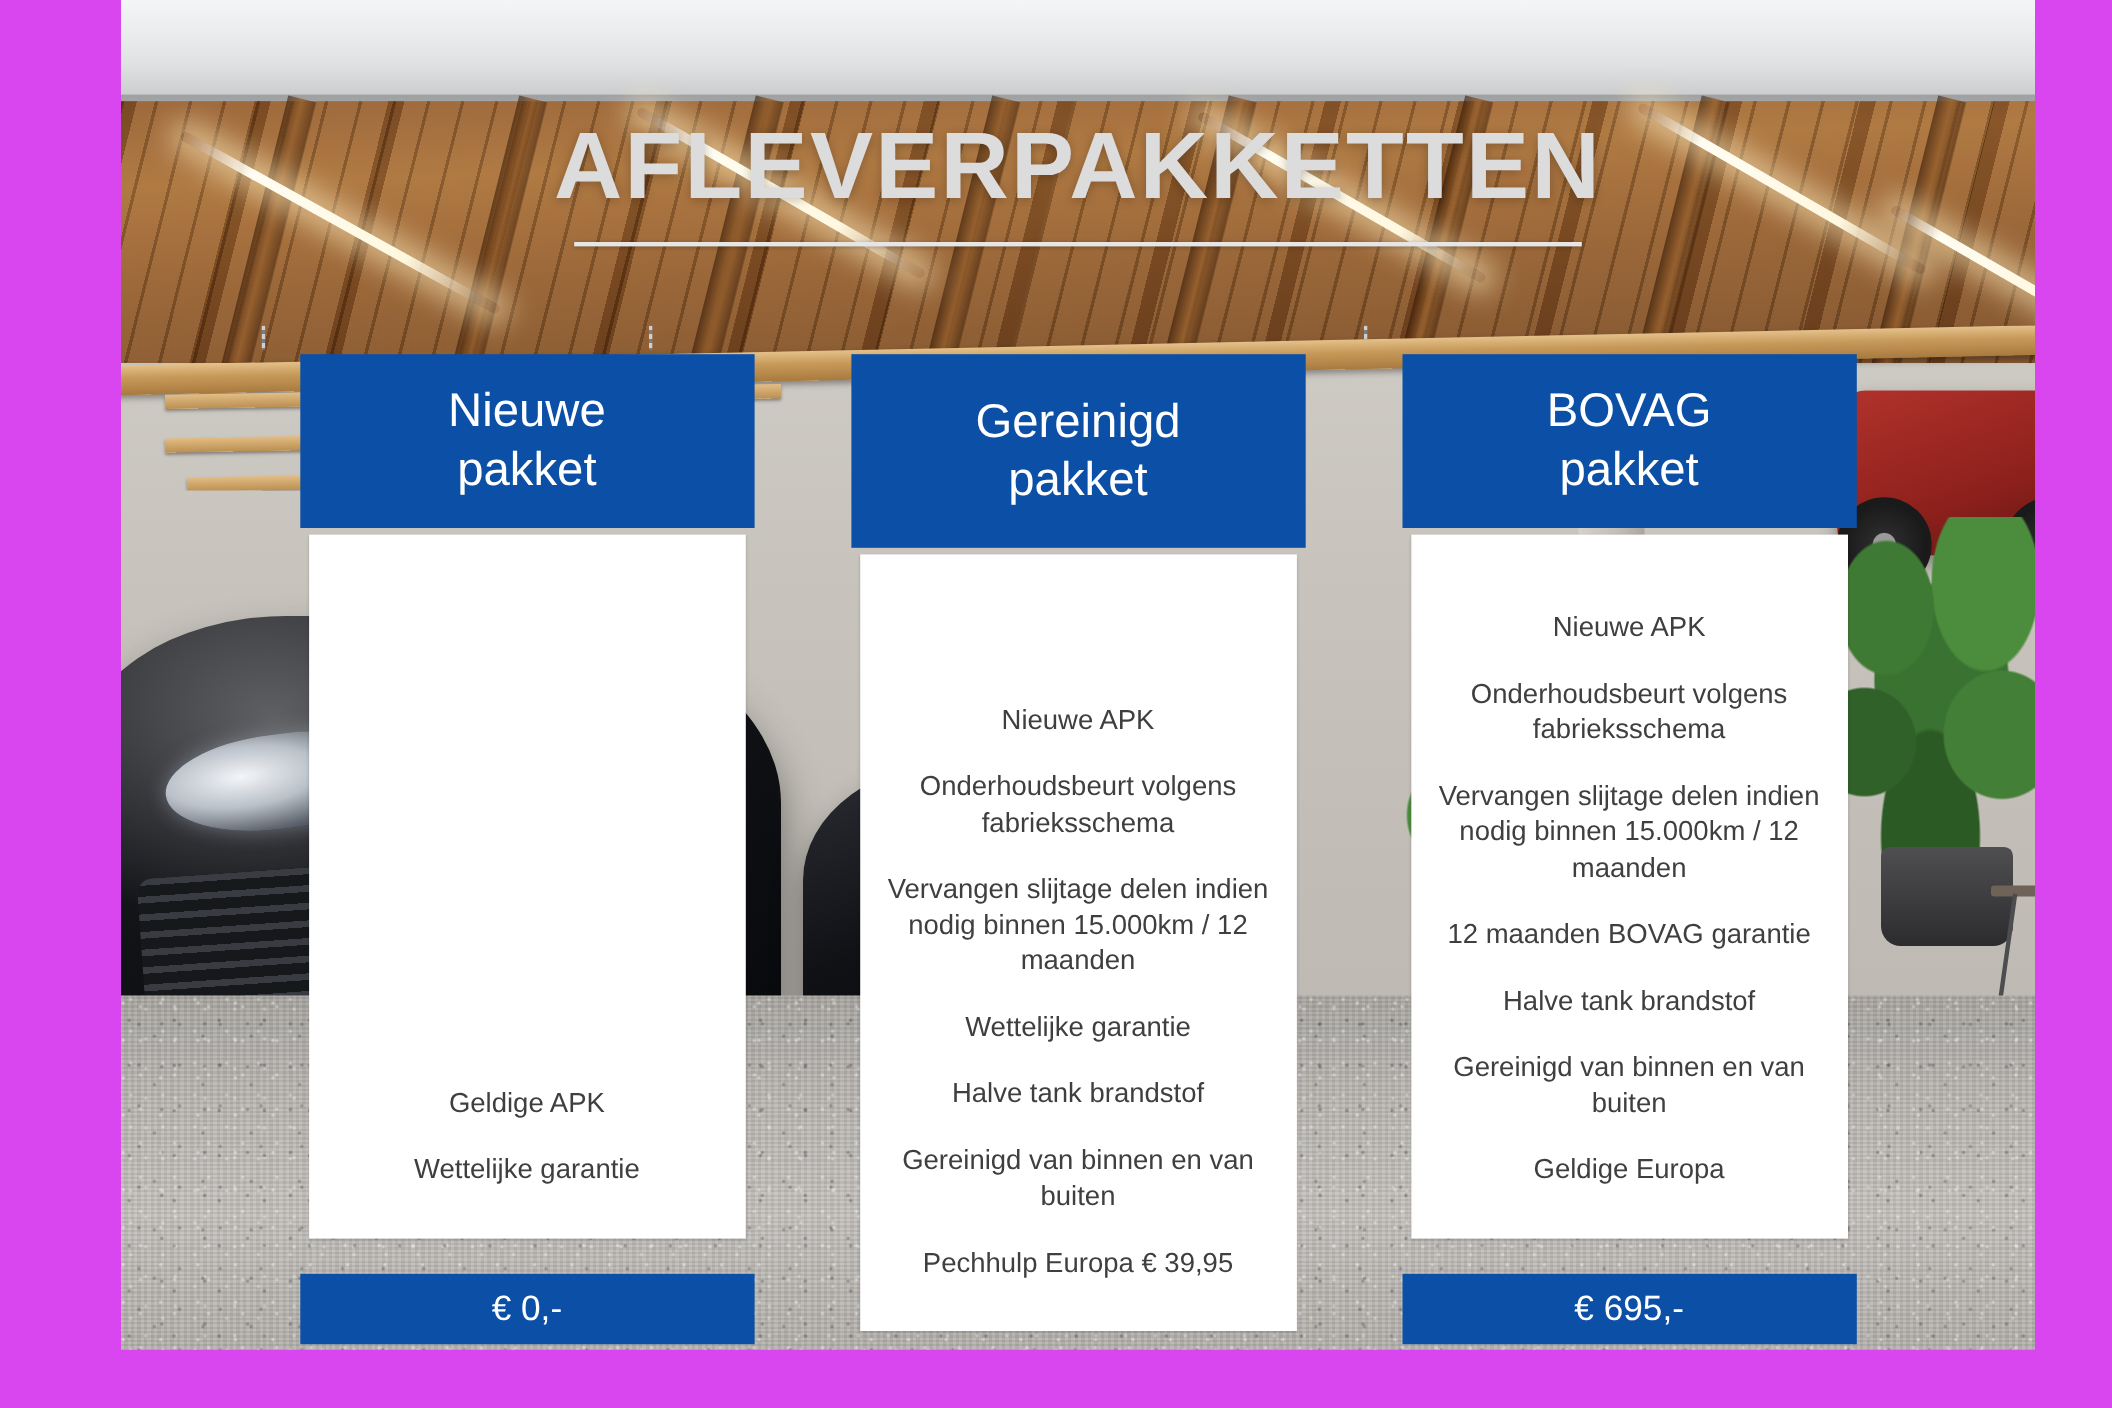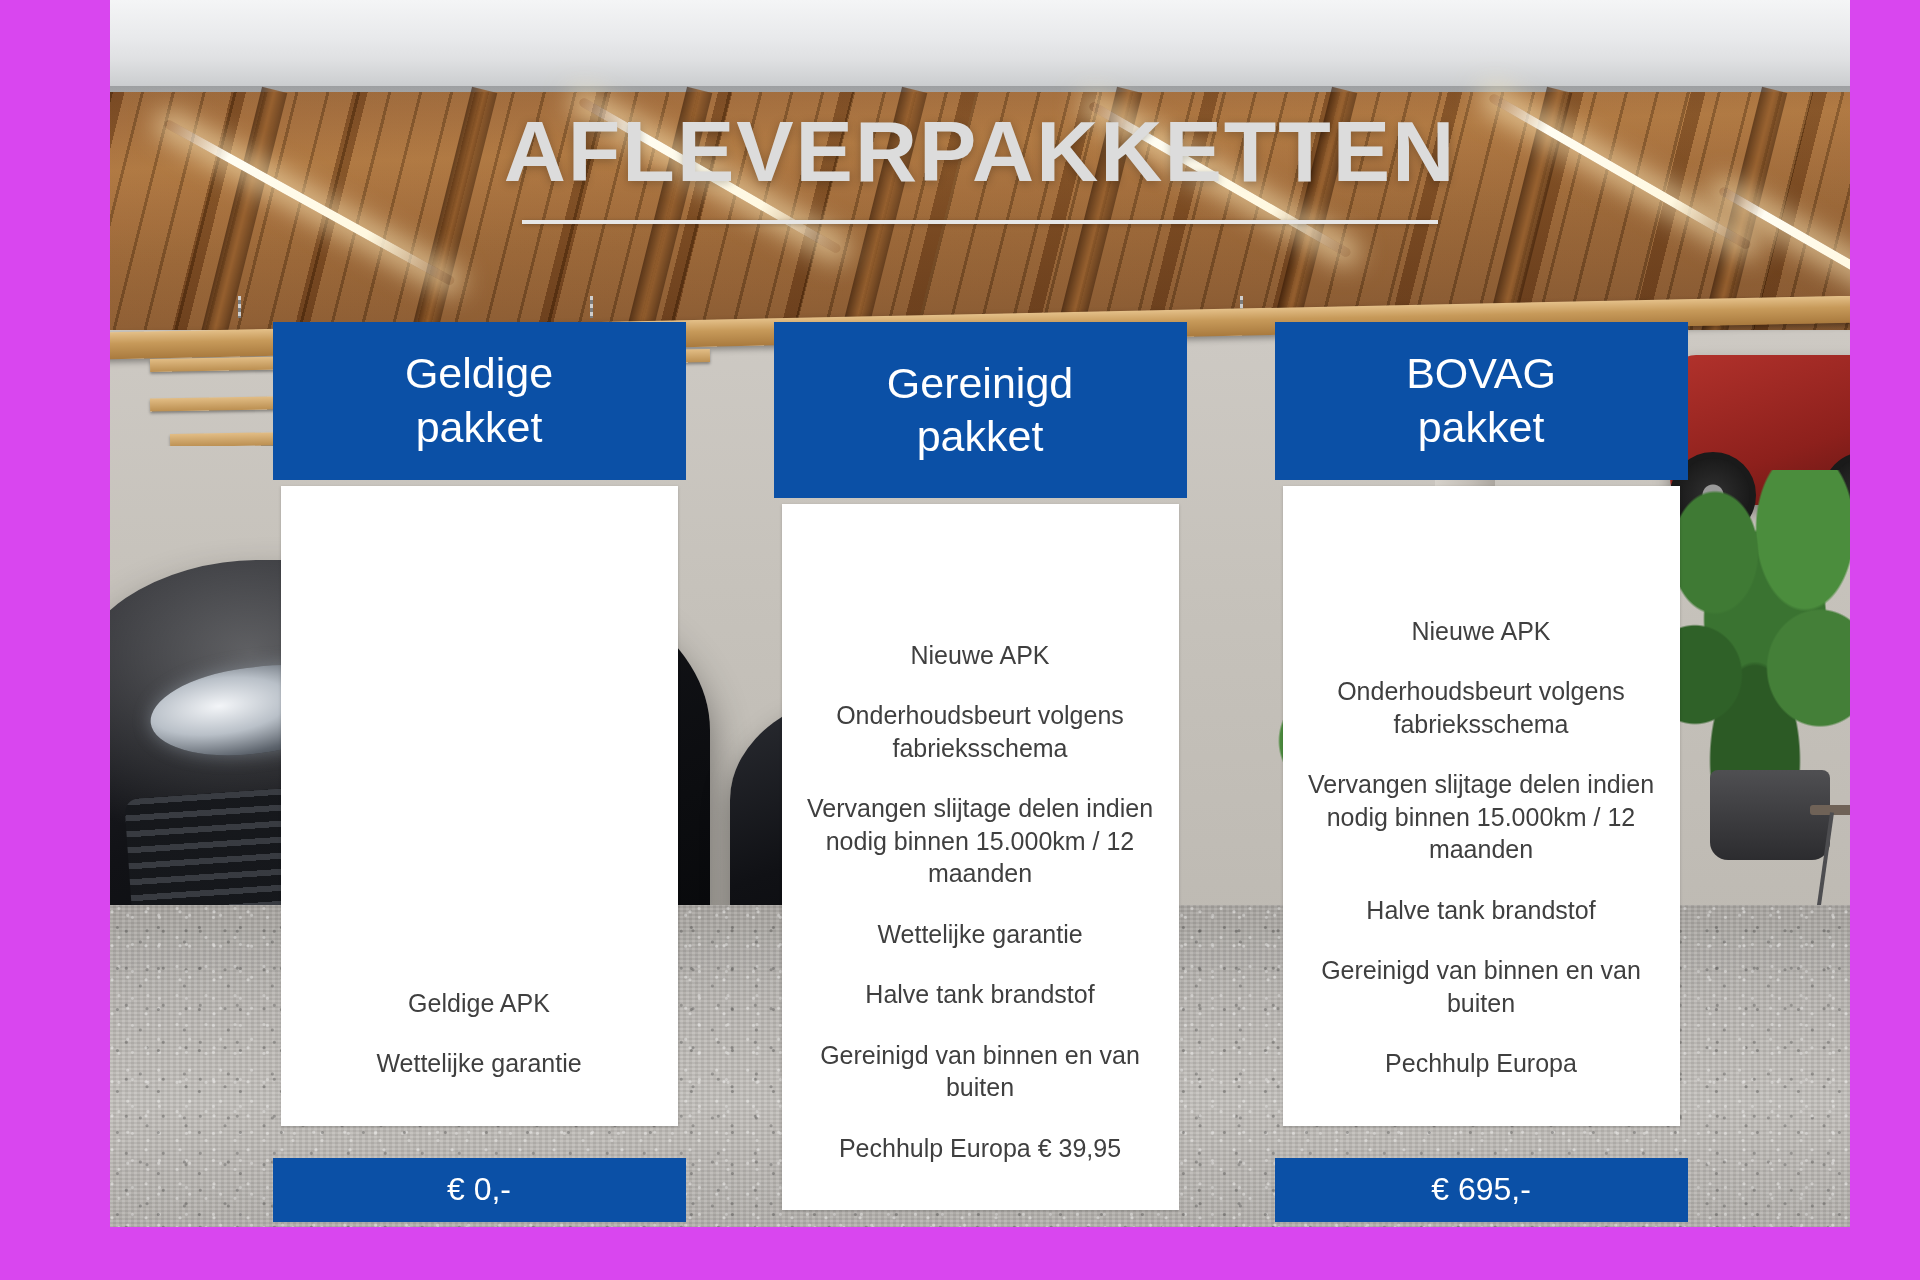--- a/index.html
+++ b/index.html
@@ -320,21 +320,21 @@
     <div class="titleWrap">
       <div class="title">AFLEVERPAKKETTEN</div>
       <div class="titleRule"></div>
     </div>
 
     <div class="cards">
 
       <div class="card c1">
         <div class="card-head">
           <span>
-            <span>Geldige</span><br>
+            <span>Nieuwe</span><br>
             <span>pakket</span>
           </span>
         </div>
         <div class="card-body">
           <p class="feature">Geldige APK</p>
           <p class="feature">Wettelijke garantie</p>
         </div>
         <div class="card-foot">€ 0,-</div>
       </div>
 
@@ -360,22 +360,23 @@
         <div class="card-head">
           <span>
             <span>BOVAG</span><br>
             <span>pakket</span>
           </span>
         </div>
         <div class="card-body">
           <p class="feature">Nieuwe APK</p>
           <p class="feature">Onderhoudsbeurt volgens fabrieksschema</p>
           <p class="feature">Vervangen slijtage delen indien nodig binnen 15.000km / 12 maanden</p>
+          <p class="feature">12 maanden BOVAG garantie</p>
           <p class="feature">Halve tank brandstof</p>
           <p class="feature">Gereinigd van binnen en van buiten</p>
-          <p class="feature">Pechhulp Europa</p>
+          <p class="feature">Geldige Europa</p>
         </div>
         <div class="card-foot">€ 695,-</div>
       </div>
 
     </div>
   </div>
 </div>
 
 </body></html>

